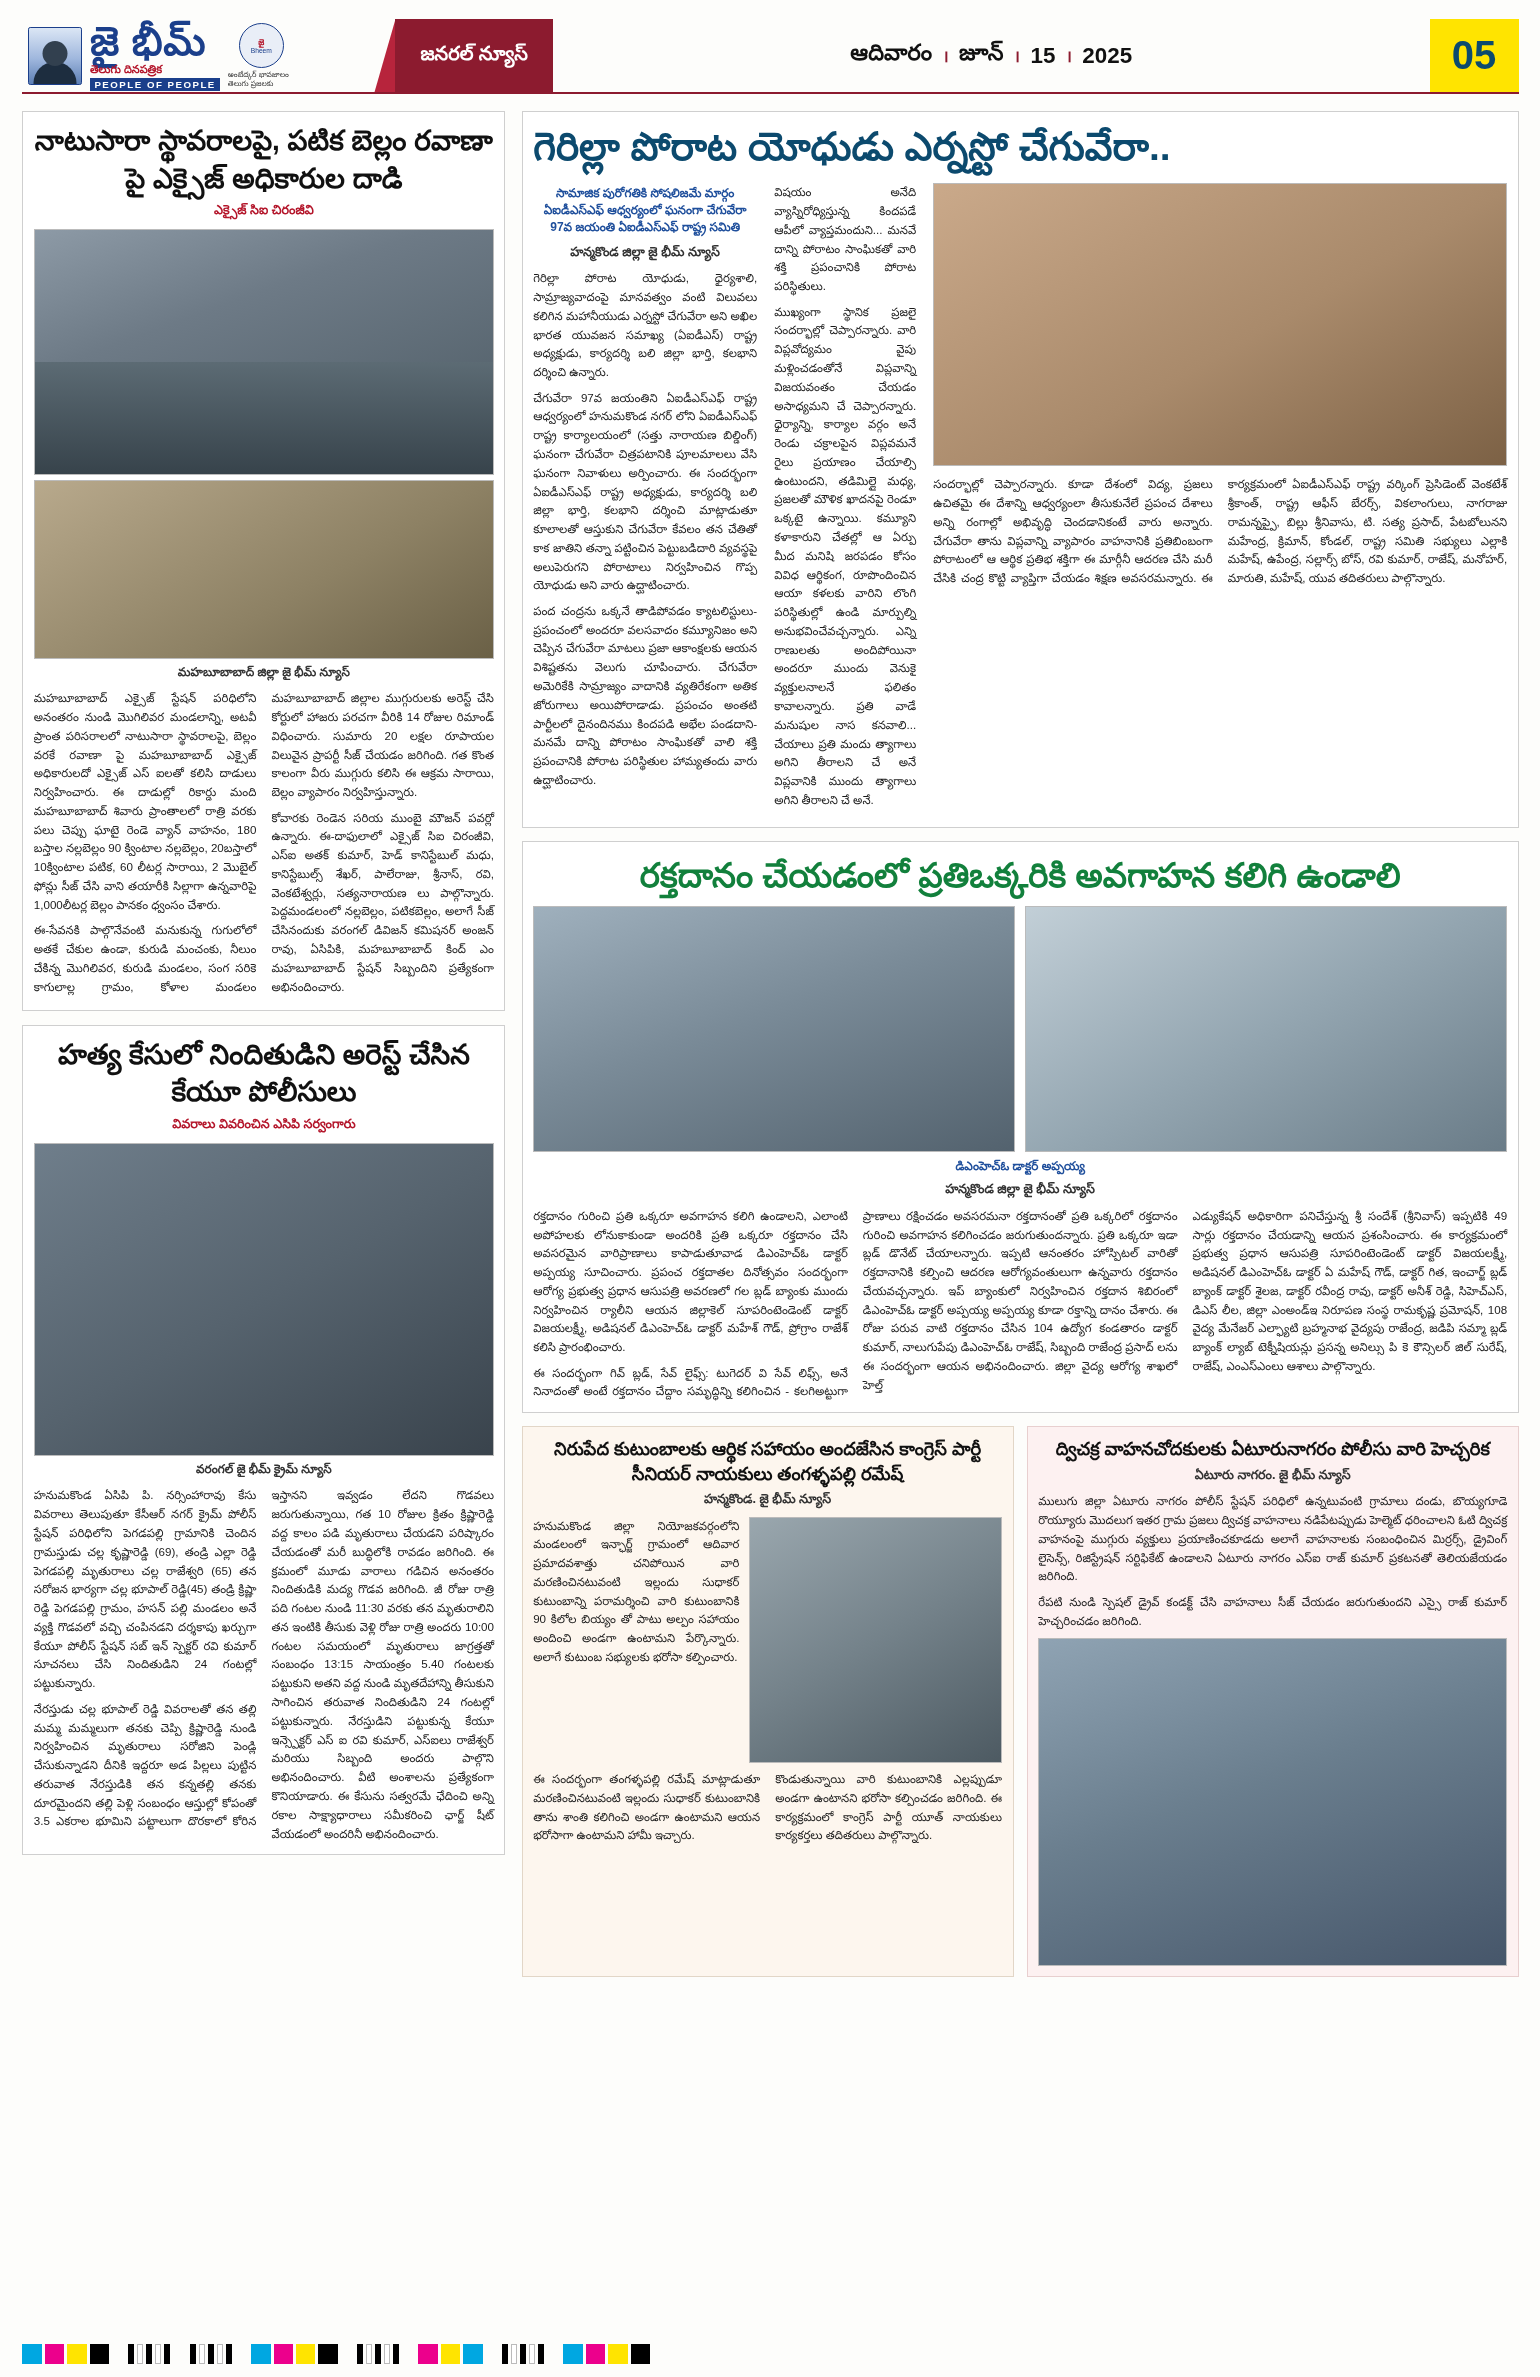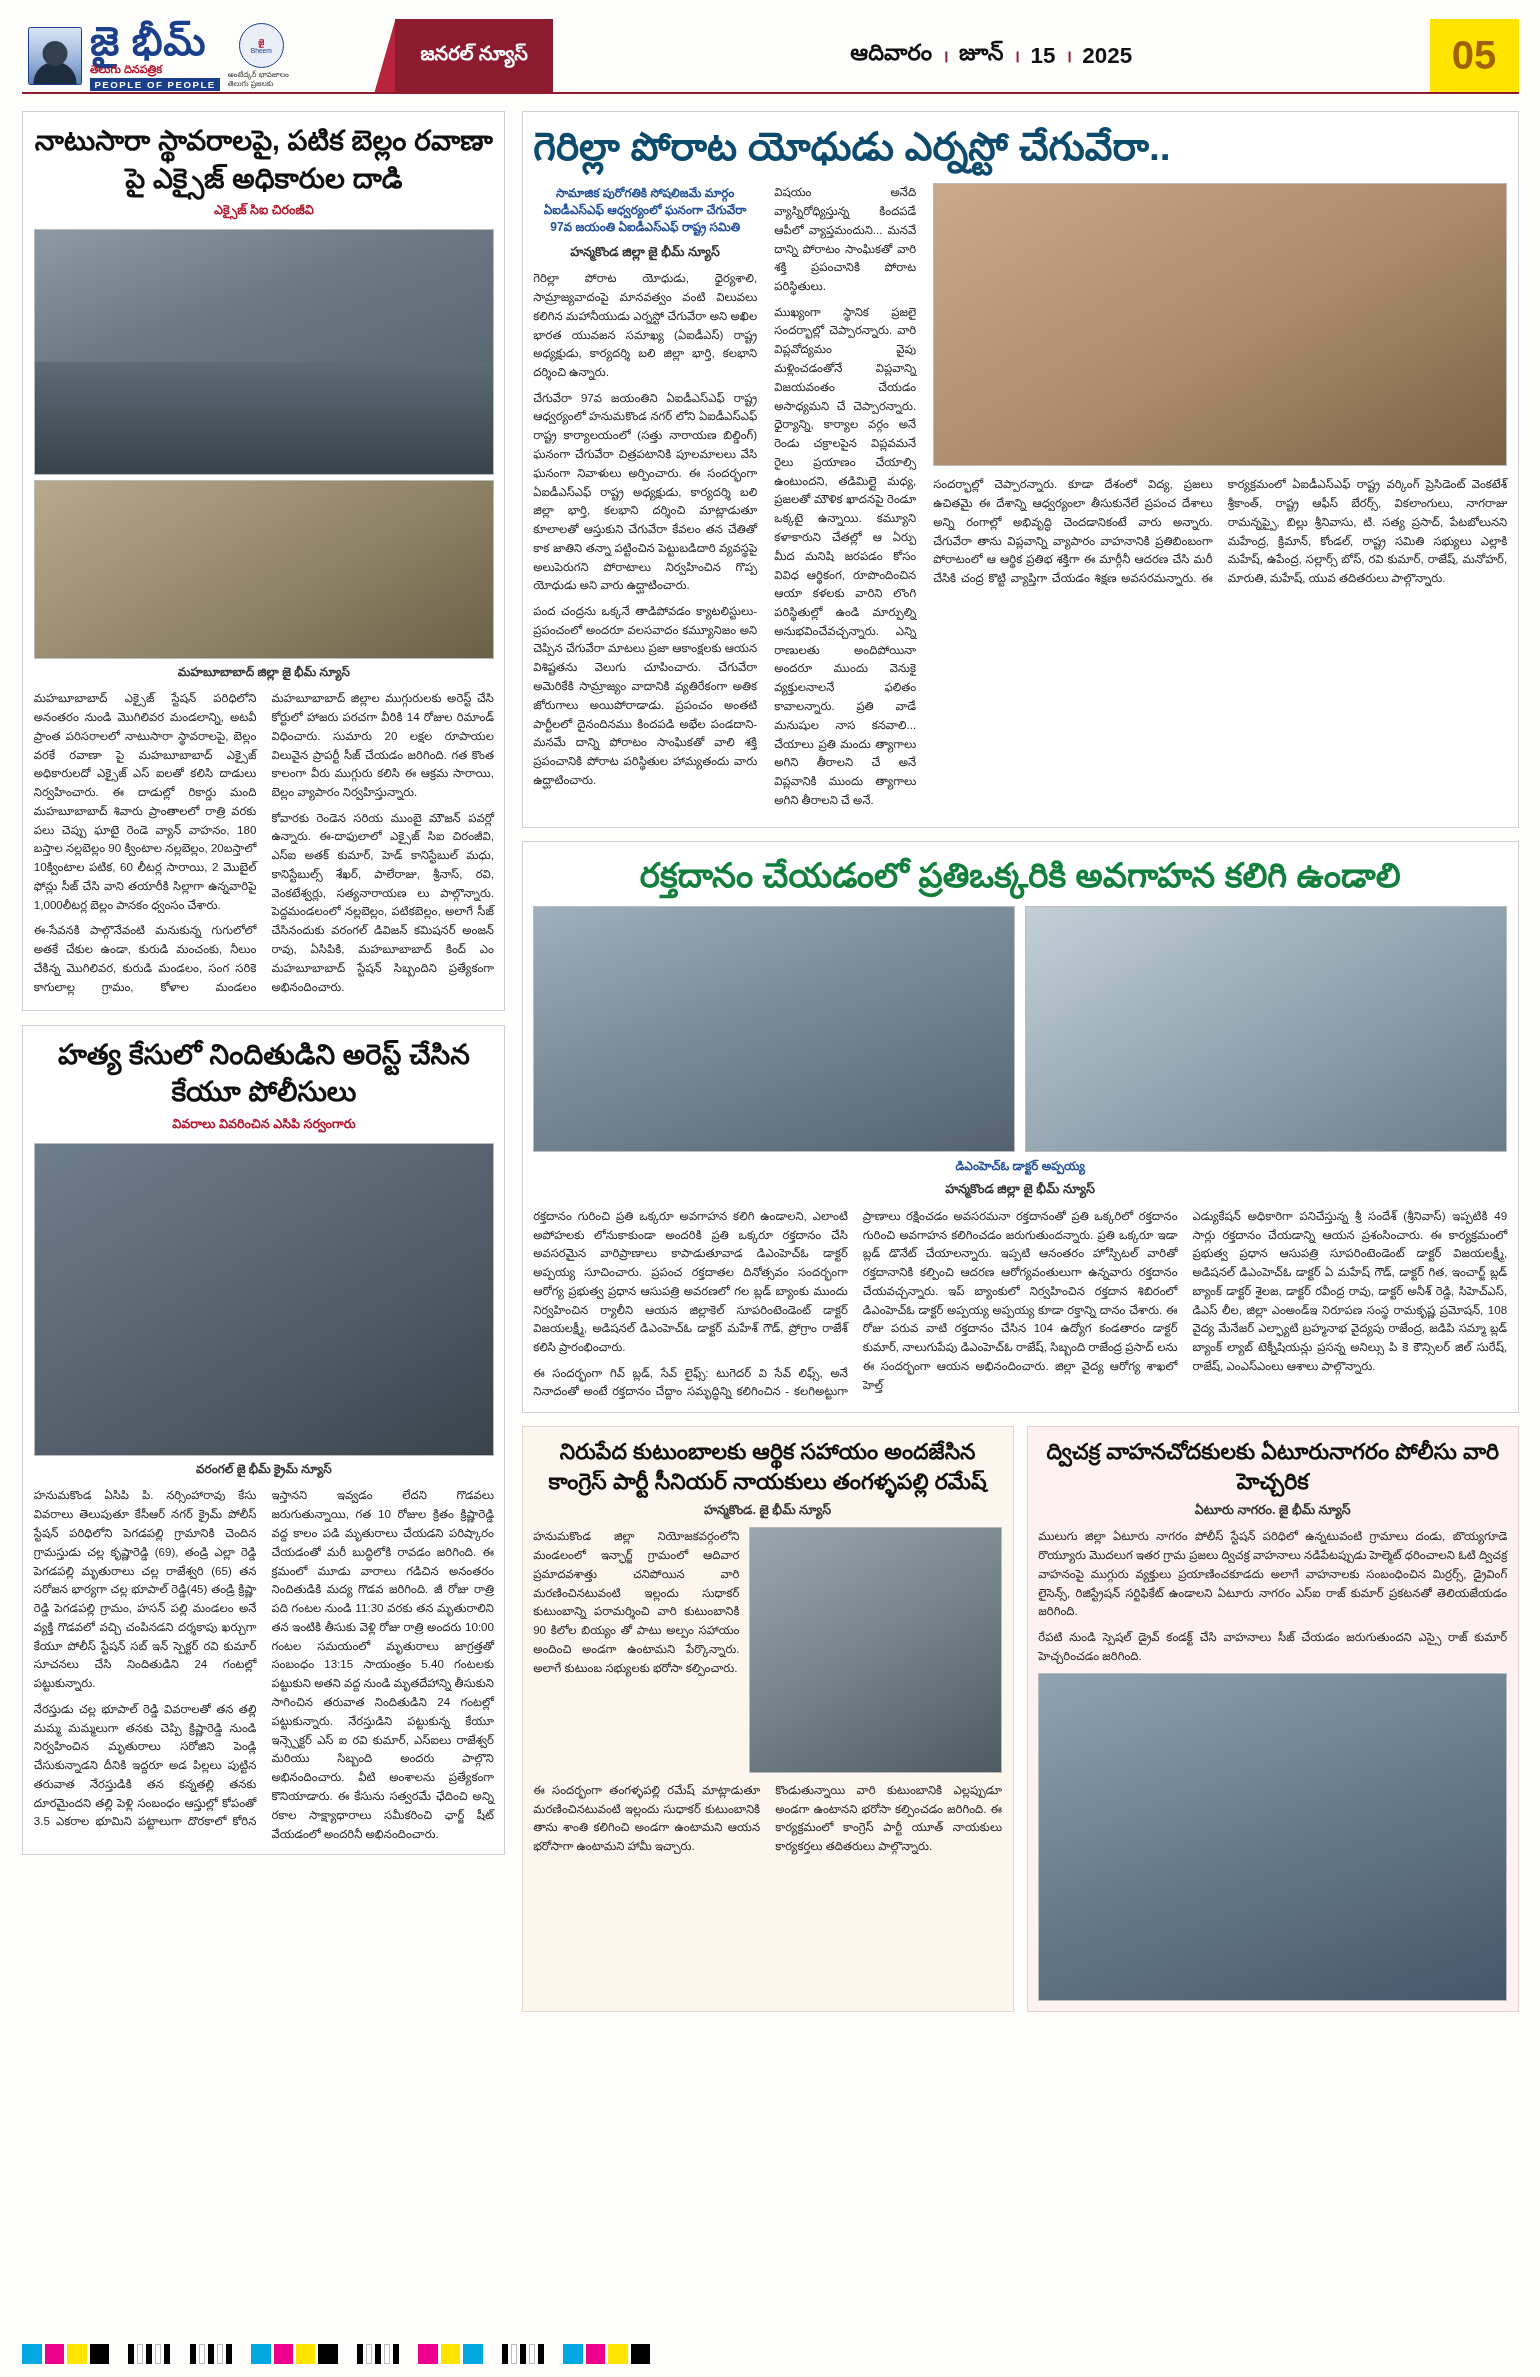--- a/index.html
+++ b/index.html
@@ -98,21 +98,21 @@
   .dateline {
     flex:1;
     display:flex; align-items:center; justify-content:center;
     font-size:22.4px; font-weight:bold; color:#111;
     gap:10.4px;
   }
   .dateline .sep { color:#8c1b2f; font-size:16.4px; }
   .pageno {
     width:89px;
     background:#ffe400;
-    color:#a16207;
+    color:#0c4a6e;
     display:flex;align-items:center;justify-content:center;
     font-size:40px;font-weight:bold;
   }
 
   
   .body-grid {
     display:flex;
     gap:16.4px;
     margin-top:16.4px;
     height:1744px;
@@ -180,21 +180,21 @@
     position:absolute; left:22.4px; right:22.4px; bottom:13.4px;
     display:flex; align-items:center; gap:19.4px;
   }
   .cmyk-group { display:flex; gap:3px; }
   .sw { width:19.4px; height:19.4px; }
   .bars { display:flex; gap:3px; align-items:center;}
   .bar { width:6px; height:19.4px; background:#000; }
   .bar.w { background:#fff; border:0.7px solid #bbb; }
 
   .mini-head {
-    font-size:22px; font-weight:bold; text-align:center; line-height:1.35;
+    font-size:18px; font-weight:bold; text-align:center; line-height:1.35;
   }
 </style>
 </head>
 <body>
 
 <div class="page">
 
   <div class="masthead">
     <div class="logo-box">
       <div class="logo-portrait"></div>

